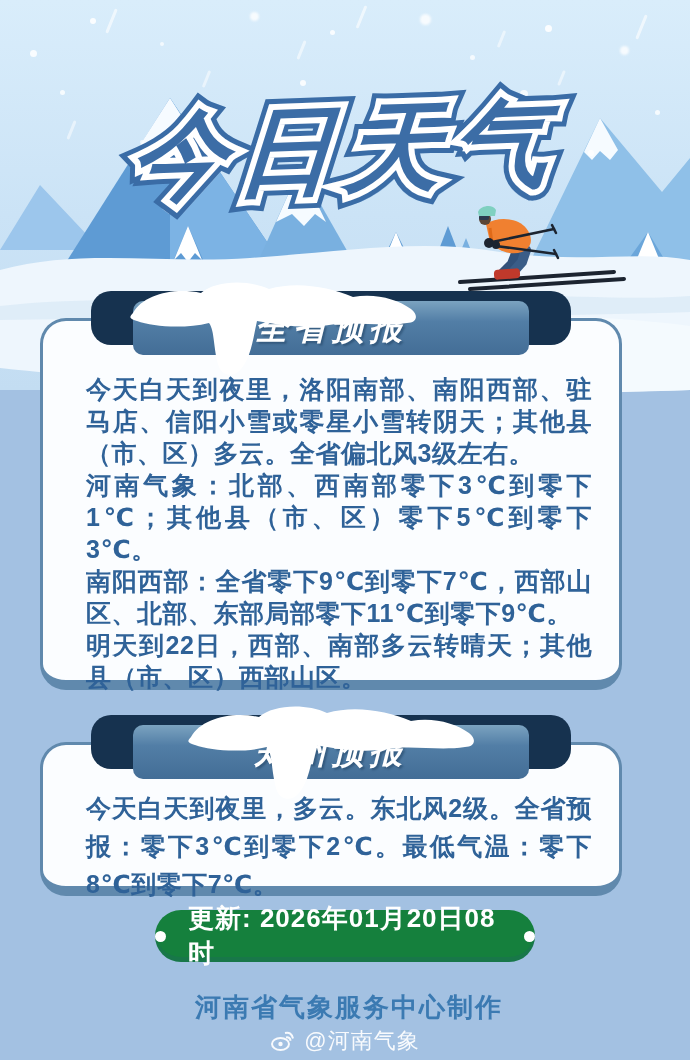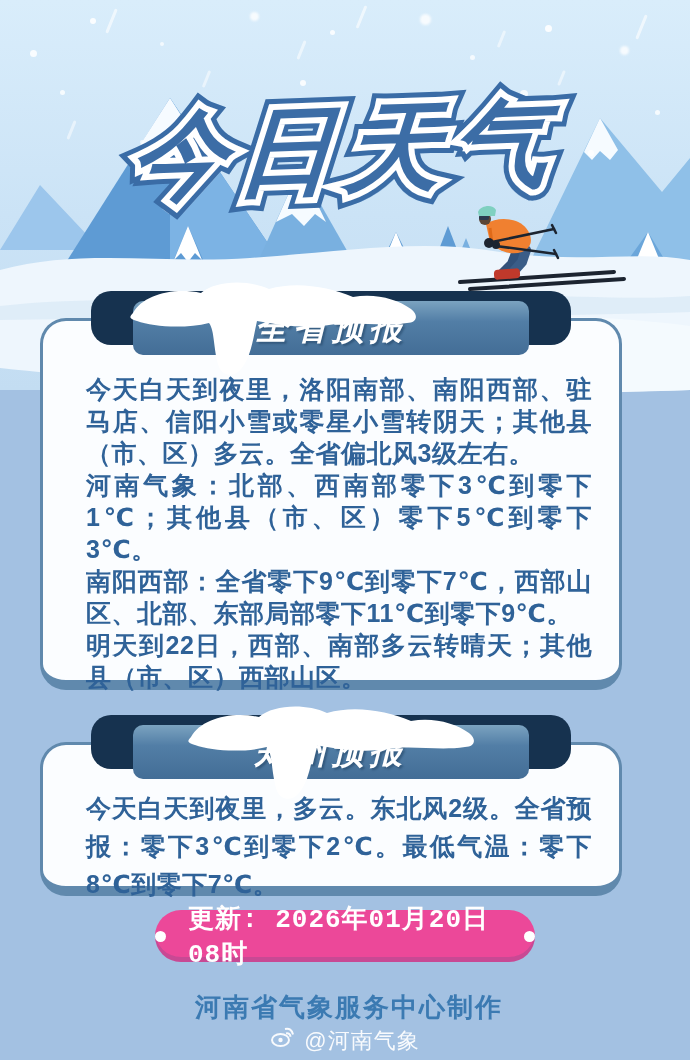--- a/index.html
+++ b/index.html
@@ -42,30 +42,30 @@
     background:#16324f;border-radius:20px;}
   .ribbon-front{position:absolute;left:42px;top:10px;width:396px;height:54px;
     border-radius:10px;
     background:linear-gradient(180deg,#7ba3c0 0%,#527ea6 38%,#436d96 100%);}
   .ribbon-heading{position:absolute;left:0;right:0;top:10px;height:54px;line-height:54px;
     text-align:center;color:#ffffff;font-size:33px;font-weight:bold;font-style:italic;
     letter-spacing:5px;text-shadow:2px 2px 2px rgba(18,48,78,.4);}
   .snowcap{position:absolute;left:38px;top:-12px;}
   
   .update-pill{position:absolute;left:50%;top:910px;transform:translateX(-50%);
-    width:380px;height:52px;border-radius:26px;background:#ec4899;
+    width:380px;height:52px;border-radius:26px;background:#15803d;
     box-shadow:inset 0 -5px 0 rgba(40,80,130,.18);
-    display:flex;align-items:center;justify-content:center;font-family:Liberation Mono, monospace;}
+    display:flex;align-items:center;justify-content:center;}
   .pill-dot{width:11px;height:11px;border-radius:50%;background:#ffffff;flex:0 0 auto;}
   .pill-text{margin:0 22px;color:#ffffff;font-size:26px;font-weight:bold;letter-spacing:1px;}
   
   .producer{position:absolute;left:4px;top:990px;width:690px;text-align:center;
     color:#3b7ab2;font-size:26px;font-weight:bold;letter-spacing:2px;}
   .watermark{position:absolute;left:0;top:1026px;width:690px;
-    display:flex;align-items:flex-start;justify-content:center;gap:8px;
+    display:flex;align-items:center;justify-content:center;gap:8px;
     color:rgba(255,255,255,.92);font-size:22px;letter-spacing:1px;}
 </style>
 </head>
 <body>
 
 <div class="poster">
 
   <div class="sky"></div>
 
   <svg class="scene-svg" width="690" height="390" viewBox="0 0 690 390">

